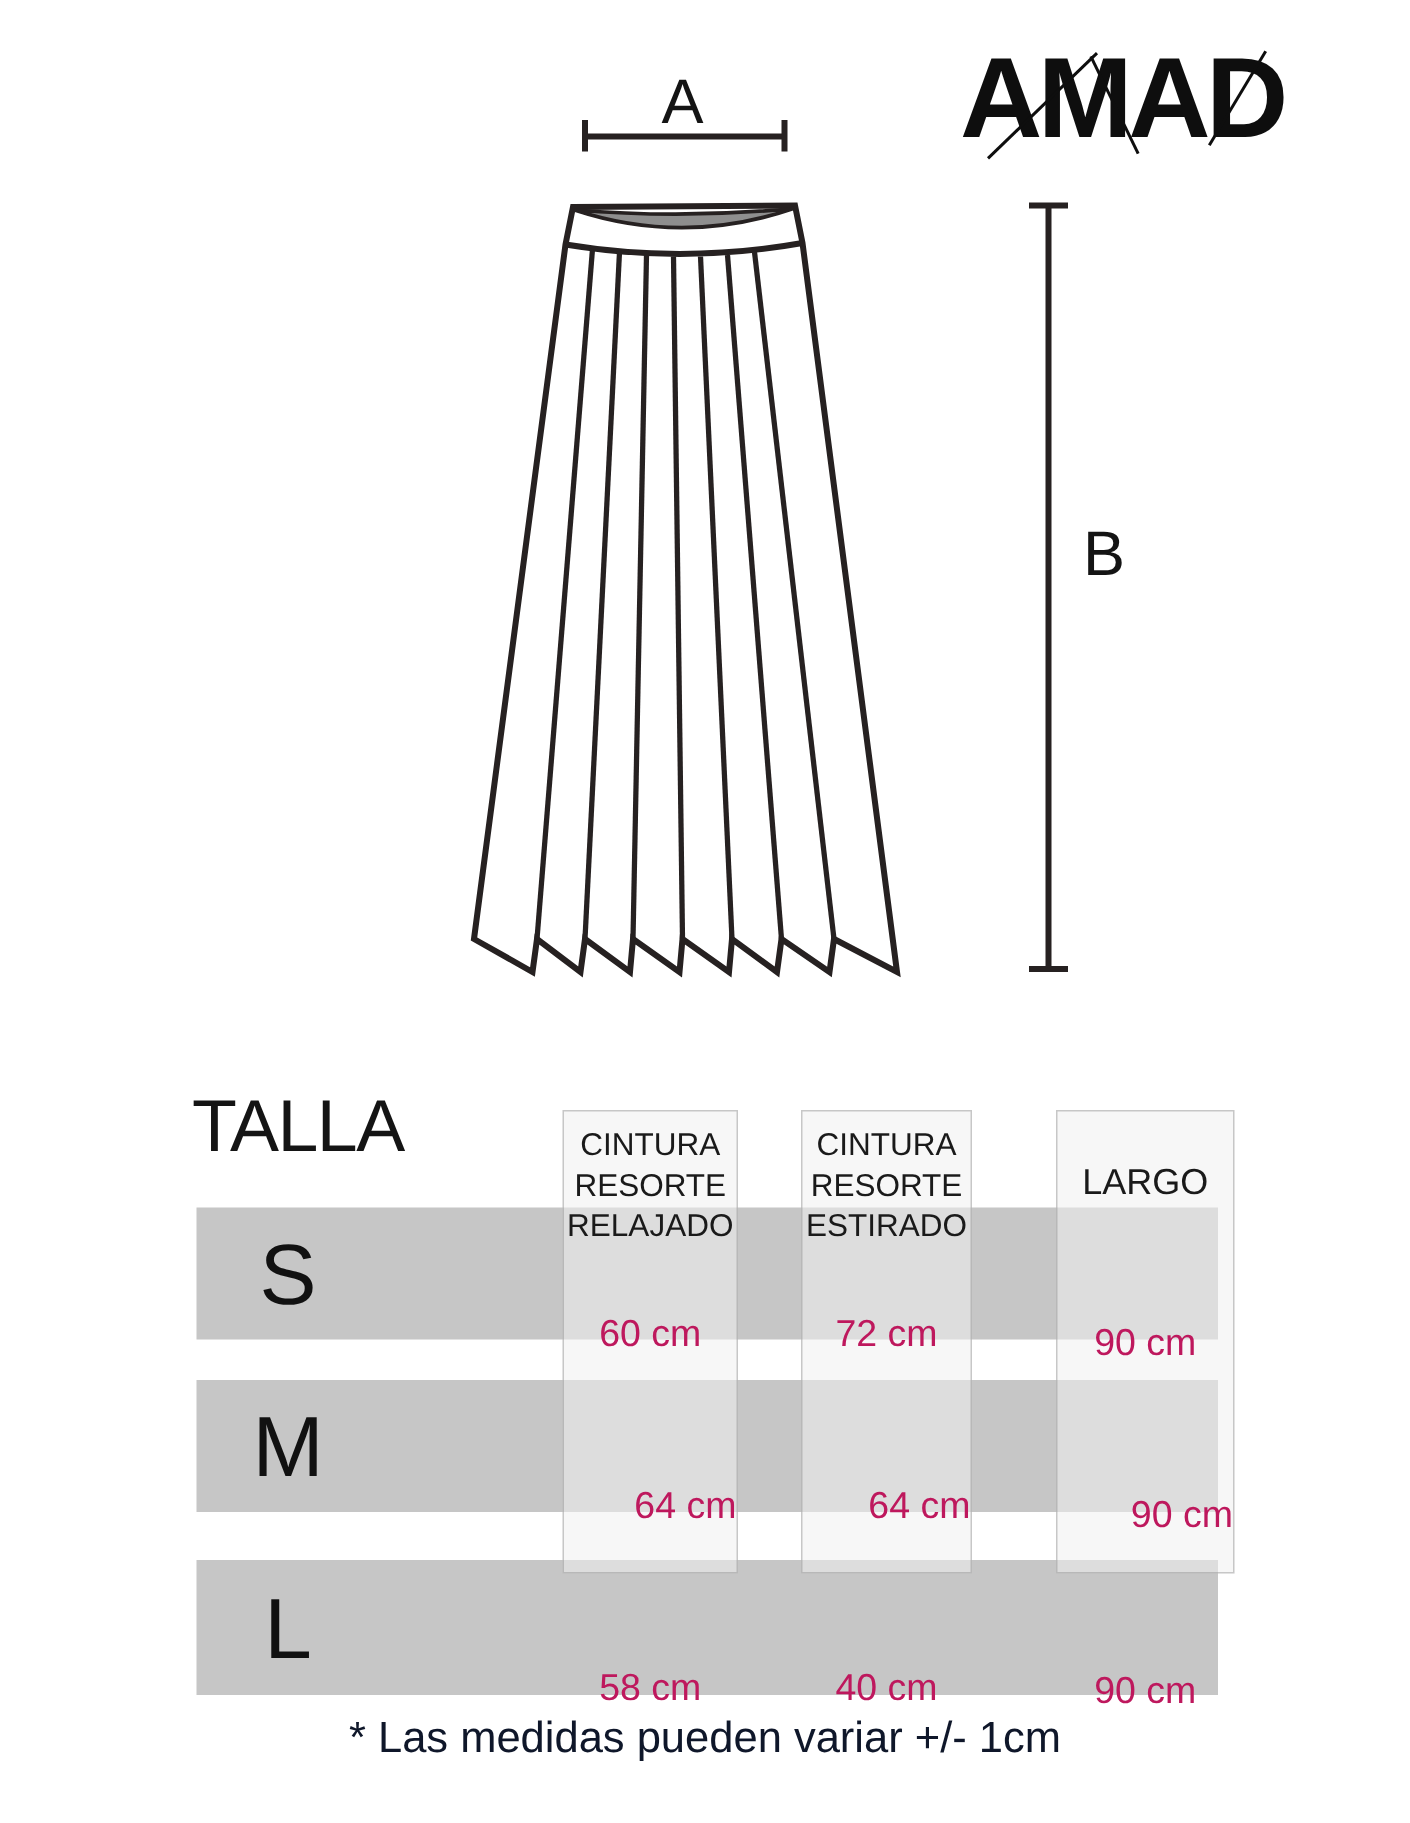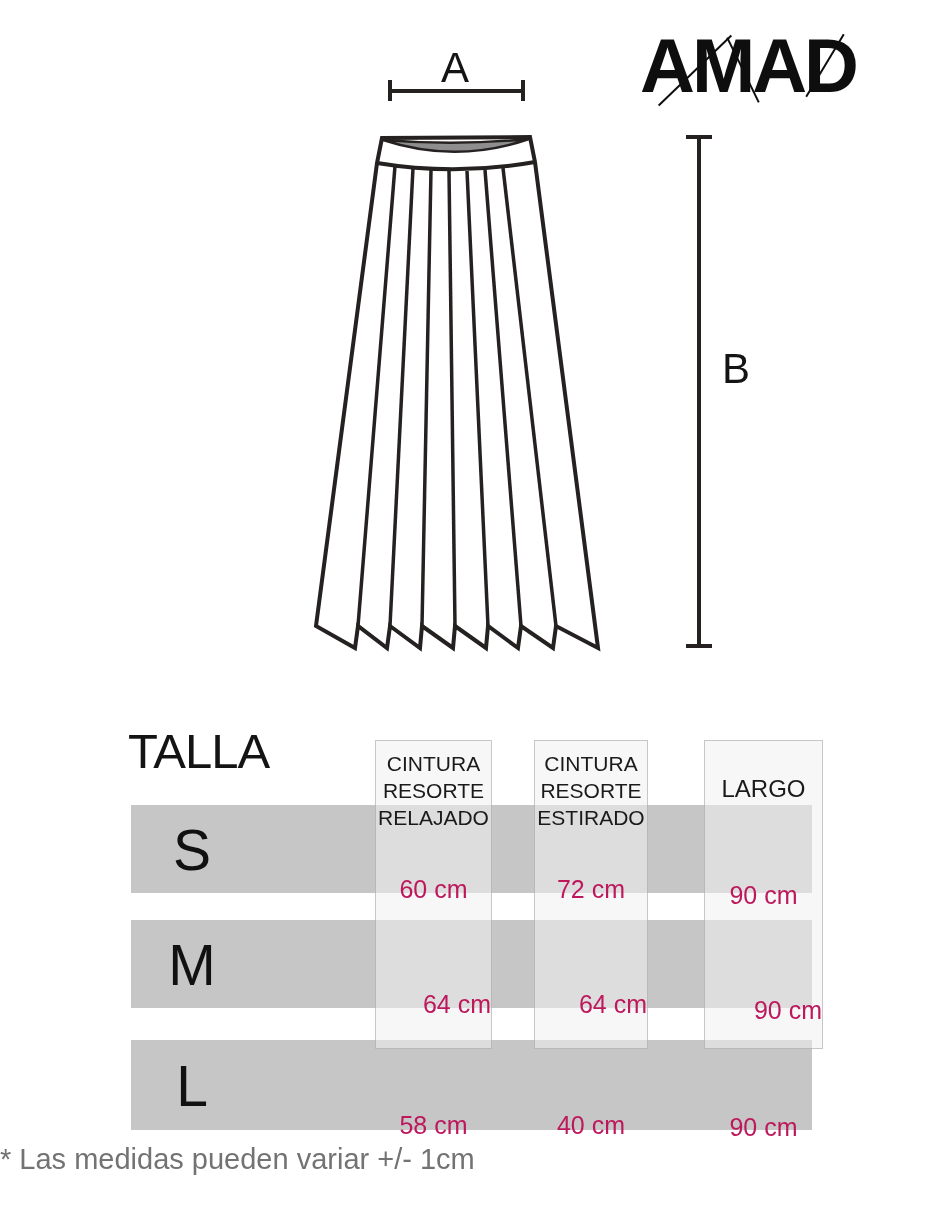--- a/index.html
+++ b/index.html
@@ -63,22 +63,22 @@
     font-size:25px;color:#be185d;
   }
   .val-r0{top:134px;}
   .val-r1{top:249px;text-align:right;}
   .val-r2{top:370px;}
   .col3 .val-r0{top:140px;}
   .col3 .val-r1{top:255px;}
   .col3 .val-r2{top:372px;}
   
   .footnote{
-    position:absolute;left:0;top:1143px;width:940px;text-align:left;
-    font-size:29px;color:#737373;
+    position:absolute;left:0;top:1143px;width:940px;text-align:center;
+    font-size:29px;color:#0f172a;
   }
 </style>
 </head>
 <body>
 
 <div class="canvas">
 
   <div class="logo">
     <div class="logo-text">AMAD</div>
     <div class="logo-slash slash1"></div>

